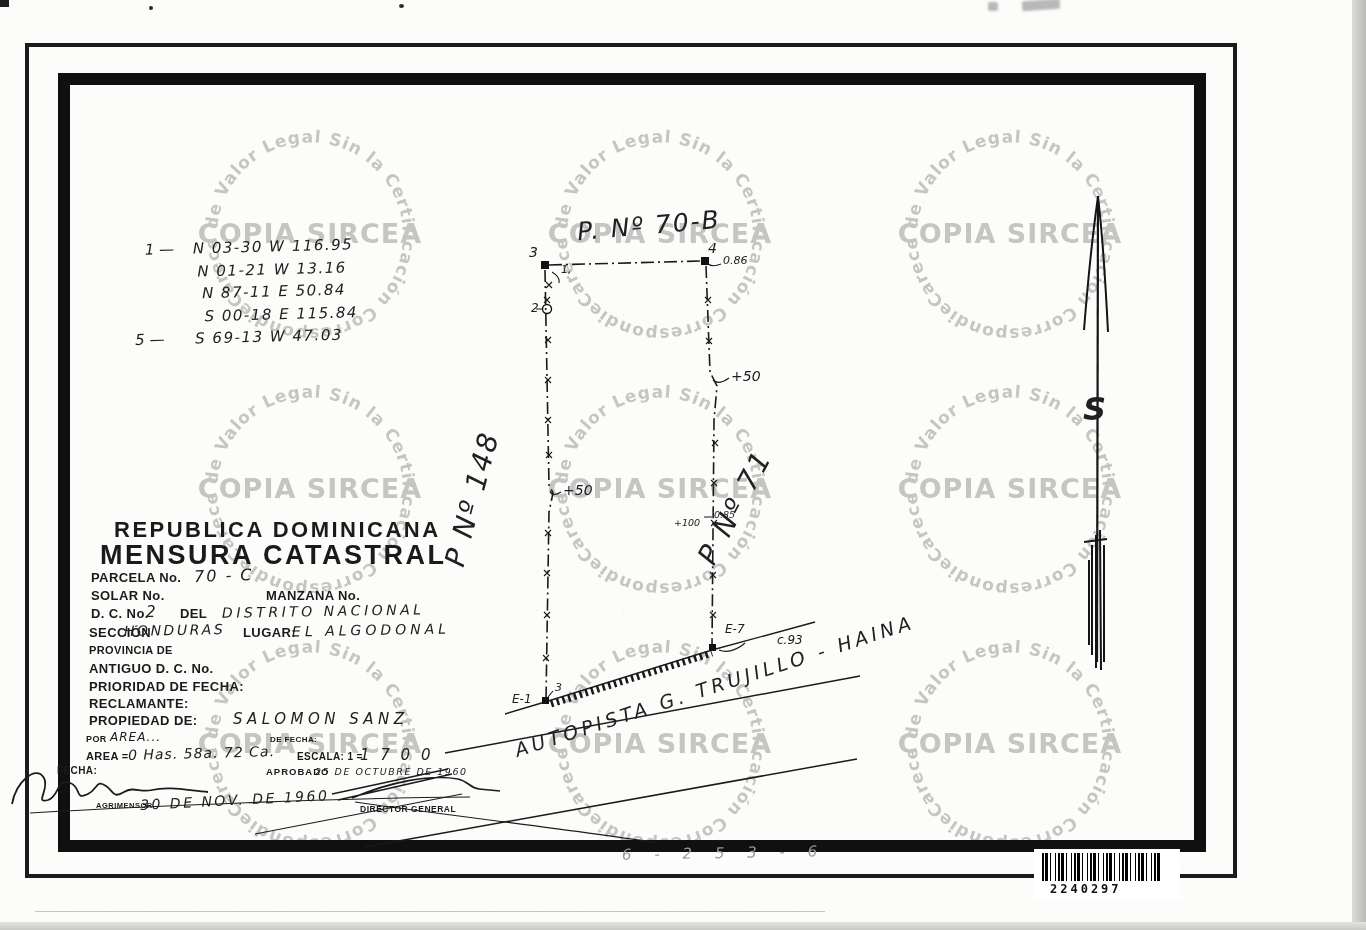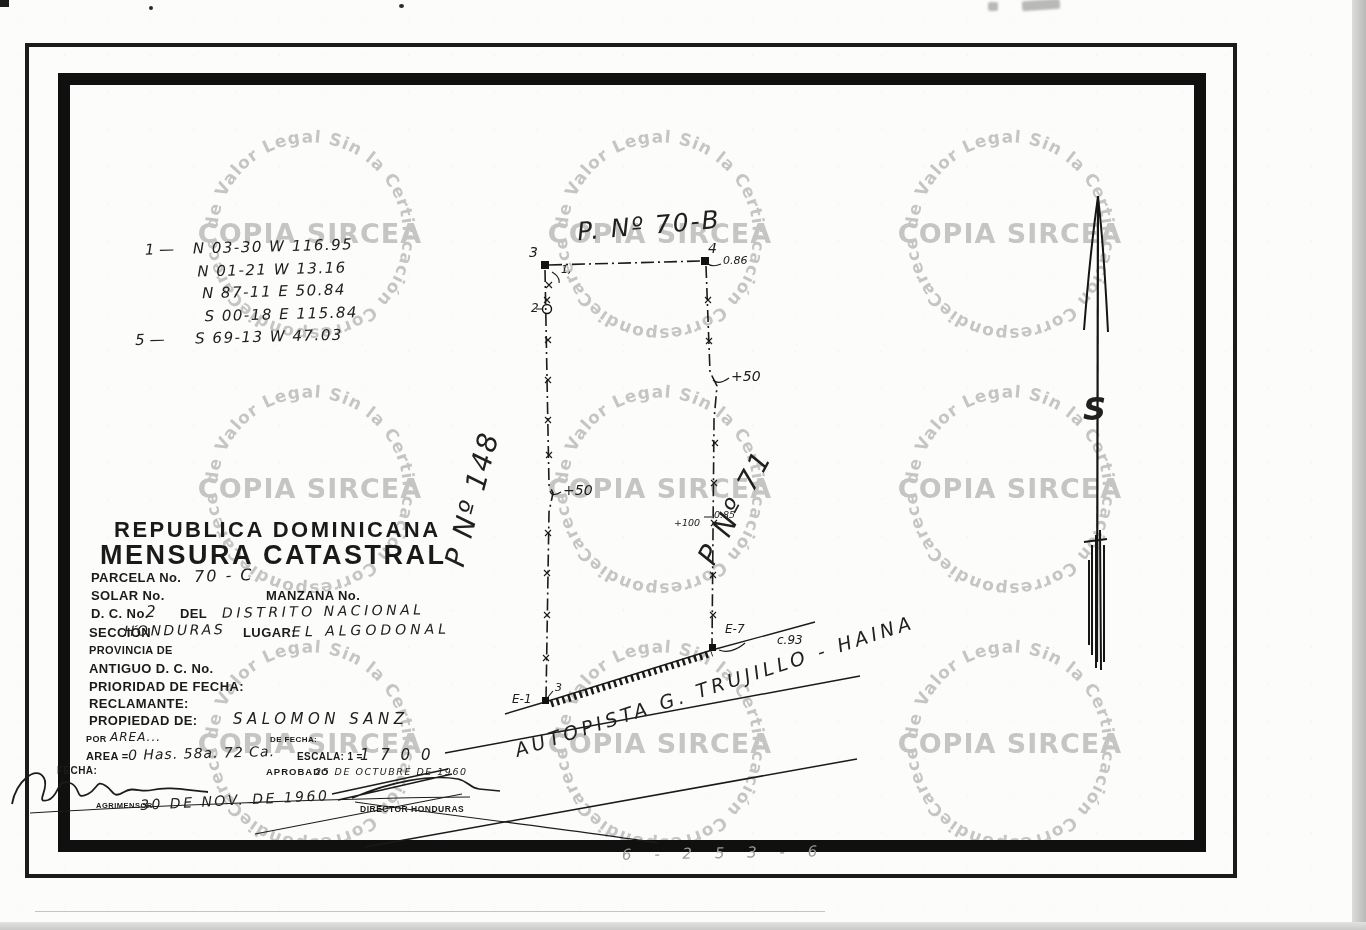--- a/index.html
+++ b/index.html
@@ -172,21 +172,21 @@
   <span class="abs pr" style="left:86px;top:750px;font-size:11px;">AREA =</span>
   <span class="abs hw" style="left:128px;top:745px;font-size:14px;letter-spacing:1px;transform:rotate(-1.5deg);">0 Has. 58a. 72 Ca.</span>
   <span class="abs pr" style="left:297px;top:751px;font-size:10px;">ESCALA: 1 =</span>
   <span class="abs hw" style="left:360px;top:746px;font-size:15px;letter-spacing:3px;">1 7 0 0</span>
 
   <span class="abs pr" style="left:57px;top:765px;font-size:10px;">FECHA:</span>
   <span class="abs pr" style="left:266px;top:766px;font-size:9.5px;letter-spacing:1px;">APROBADO</span>
 
   <span class="abs pr" style="left:96px;top:801px;font-size:7.5px;letter-spacing:0.5px;">AGRIMENSOR</span>
   <span class="abs hw" style="left:140px;top:792px;font-size:14px;letter-spacing:2.5px;transform:rotate(-3deg);">30 DE NOV. DE 1960</span>
-  <span class="abs pr" style="left:360px;top:804px;font-size:8.5px;letter-spacing:0.5px;">DIRECTOR HONDURAS</span>
+  <span class="abs pr" style="left:360px;top:804px;font-size:8.5px;letter-spacing:0.5px;">DIRECTOR GENERAL</span>
 
   <span class="abs hw" style="left:577px;top:211px;font-size:25px;letter-spacing:2px;transform:rotate(-5deg);">P. Nº 70-B</span>
   <span class="abs hw" style="left:470px;top:537px;font-size:28px;letter-spacing:2px;transform:rotate(-75deg);transform-origin:left bottom;">P Nº 148</span>
   <span class="abs hw" style="left:720px;top:537px;font-size:28px;letter-spacing:3px;transform:rotate(-62deg);transform-origin:left bottom;">P Nº 71</span>
   <span class="abs hw" style="left:512px;top:740px;font-size:19px;letter-spacing:4px;transform:rotate(-18deg);transform-origin:left top;">AUTOPISTA  G. TRUJILLO - HAINA</span>
 
   <span class="abs hw" style="left:529px;top:244px;font-size:14px;">3</span>
   <span class="abs hw" style="left:708px;top:240px;font-size:14px;">4</span>
   <span class="abs hw" style="left:723px;top:254px;font-size:11px;">0.86</span>
   <span class="abs hw" style="left:561px;top:263px;font-size:11px;">1,</span>
@@ -195,20 +195,25 @@
   <span class="abs hw" style="left:731px;top:368px;font-size:14px;">+50</span>
   <span class="abs hw" style="left:674px;top:509px;font-size:9.5px;margin-top:8px;">+100</span>
   <span class="abs hw" style="left:714px;top:509px;font-size:9.5px;">0.85</span>
   <span class="abs hw" style="left:725px;top:622px;font-size:12px;">E-7</span>
   <span class="abs hw" style="left:740px;top:633px;font-size:12px;margin-left:37px;">c.93</span>
   <span class="abs hw" style="left:512px;top:692px;font-size:12px;">E-1</span>
   <span class="abs hw" style="left:555px;top:681px;font-size:11px;">3</span>
 
   <span class="abs hw" style="left:1083px;top:390px;font-size:32px;font-weight:bold;">S</span>
 
+  <div class="abs" style="left:1034px;top:849px;width:146px;height:50px;background:#fff;">
+    <div style="position:absolute;left:8px;top:4px;width:120px;height:28px;
+        background:repeating-linear-gradient(90deg,#000 0 2px,#fff 2px 3px,#000 3px 6px,#fff 6px 8px,#000 8px 9px,#fff 9px 13px,#000 13px 14px,#fff 14px 16px);"></div>
+    <span style="position:absolute;left:16px;top:33px;font-family:'DejaVu Sans Mono',monospace;font-weight:bold;font-size:12px;letter-spacing:3px;color:#111;">2240297</span>
+  </div>
 
   <span class="abs hw faint" style="left:622px;top:844px;font-size:15px;letter-spacing:9px;transform:rotate(-1deg);">6 - 2 5 3 - 6</span>
 
   <div class="abs" style="left:35px;top:911px;width:790px;height:1px;background:#c4c4c2;"></div>
   <div class="abs" style="left:0;top:0;width:9px;height:7px;background:#1d1d1d;"></div>
   <div class="abs speck" style="left:149px;top:6px;width:4px;height:4px;"></div>
   <div class="abs speck" style="left:399px;top:4px;width:5px;height:4px;"></div>
   <div class="abs smudge" style="left:988px;top:2px;width:10px;height:9px;"></div>
   <div class="abs smudge" style="left:1022px;top:0;width:38px;height:10px;transform:rotate(-4deg);"></div>
   <div class="abs edge-right"></div>

